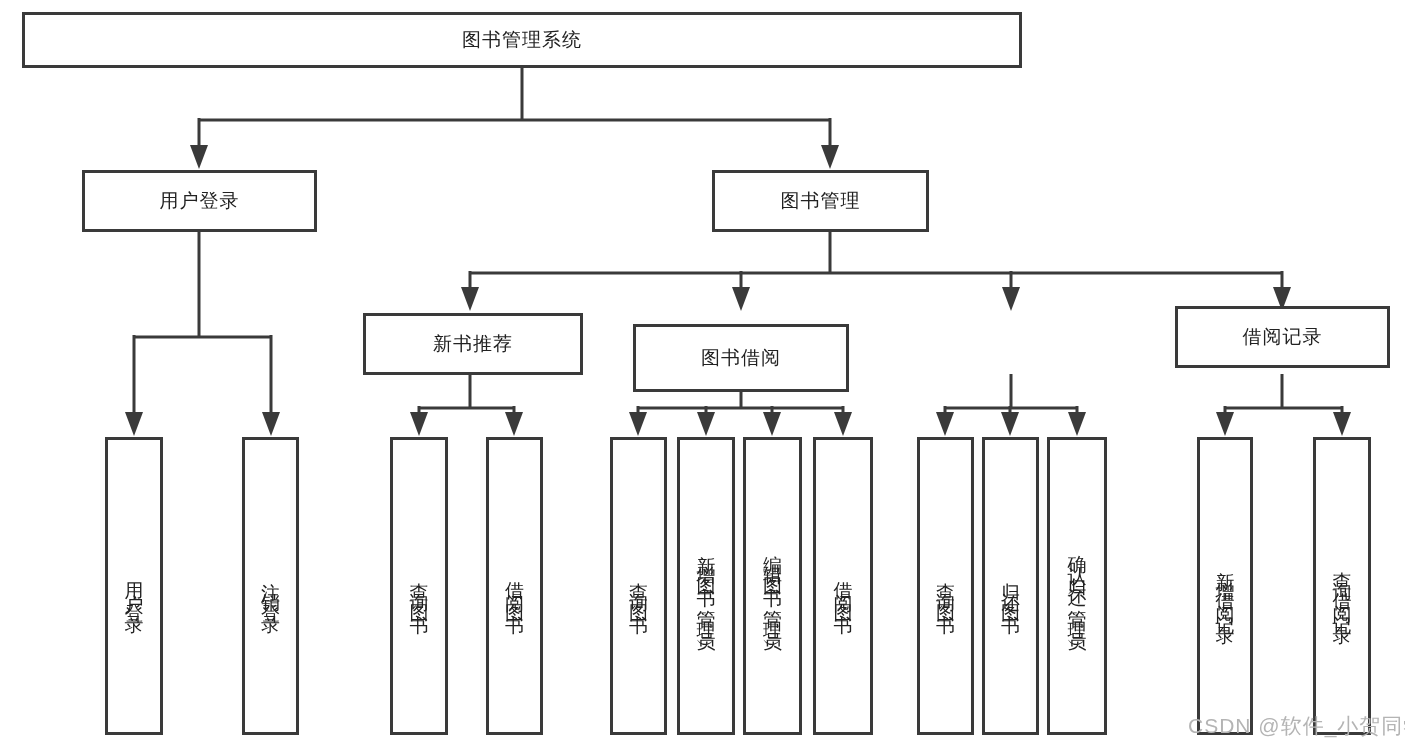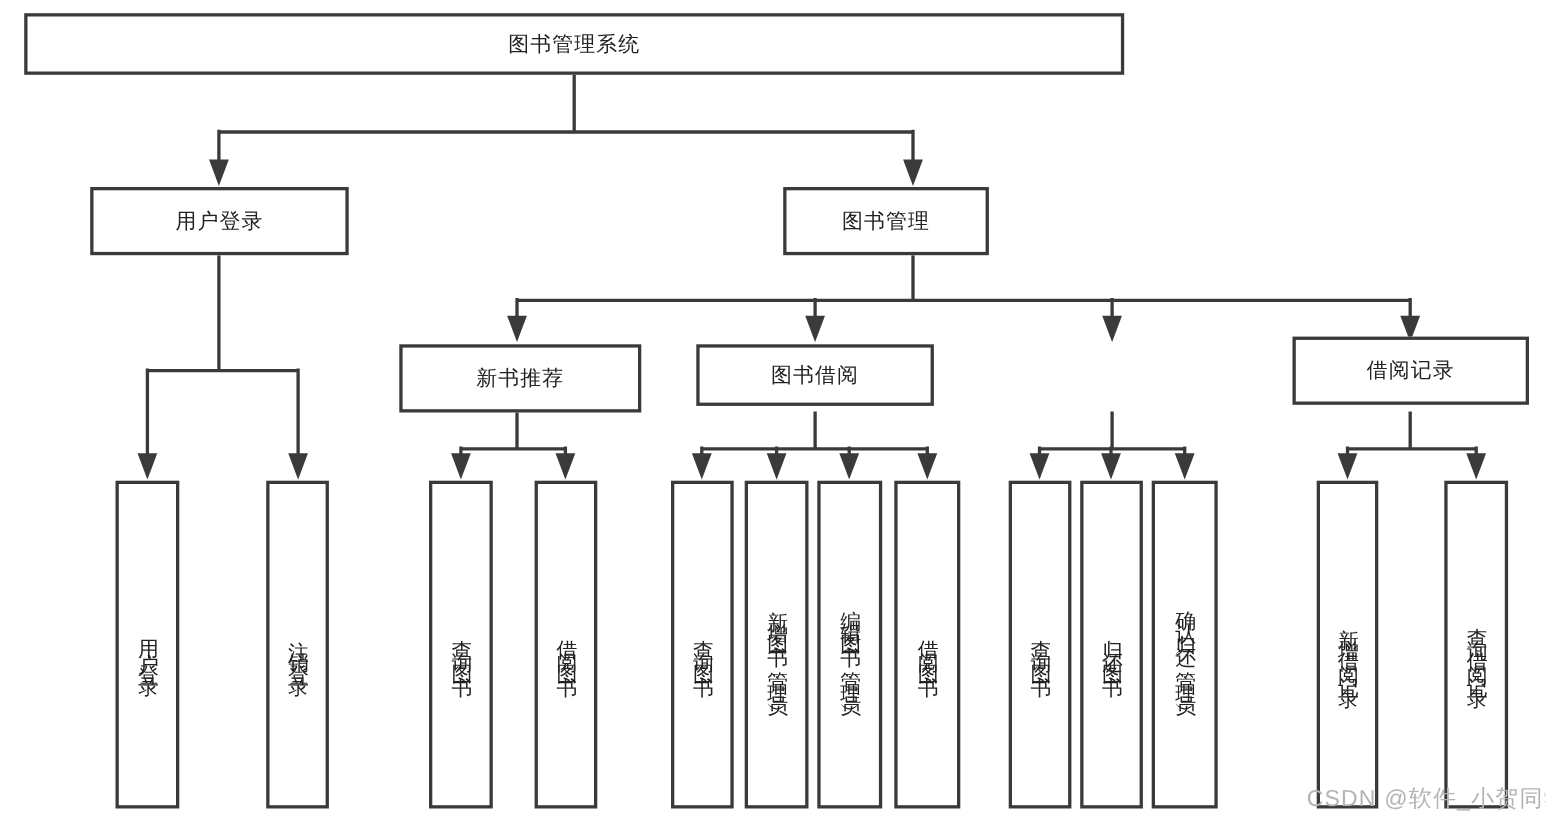--- a/index.html
+++ b/index.html
@@ -87,24 +87,24 @@
     <polygon points="1068,412 1086,412 1077,436"></polygon>
 
     <path d="M1282 374 V408 M1225 408 H1342 M1225 406 V418 M1342 406 V418"></path>
     <polygon points="1216,412 1234,412 1225,436"></polygon>
     <polygon points="1333,412 1351,412 1342,436"></polygon>
   </svg>
 
   <div class="box h" style="left:22px;top:12px;width:1000px;height:56px">图书管理系统</div>
 
   <div class="box h" style="left:82px;top:170px;width:235px;height:62px">用户登录</div>
-  <div class="box h" style="left:712px;top:170px;width:187px;height:62px">图书管理</div>
+  <div class="box h" style="left:712px;top:170px;width:217px;height:62px">图书管理</div>
 
   <div class="box h" style="left:363px;top:313px;width:220px;height:62px">新书推荐</div>
-  <div class="box h" style="left:633px;top:313px;width:216px;height:56px">图书借阅</div>
+  <div class="box h" style="left:633px;top:324px;width:216px;height:68px">图书借阅</div>
   <div class="box h" style="left:1175px;top:306px;width:215px;height:62px">借阅记录</div>
 
   <div class="box v" style="left:105px;top:437px;width:58px;height:298px">用户登录</div>
   <div class="box v" style="left:242px;top:437px;width:57px;height:298px">注销登录</div>
 
   <div class="box v" style="left:390px;top:437px;width:58px;height:298px">查询图书</div>
   <div class="box v" style="left:486px;top:437px;width:57px;height:298px">借阅图书</div>
 
   <div class="box v" style="left:610px;top:437px;width:57px;height:298px">查询图书</div>
   <div class="box v" style="left:677px;top:437px;width:58px;height:298px">新增图书（管理员）</div>

